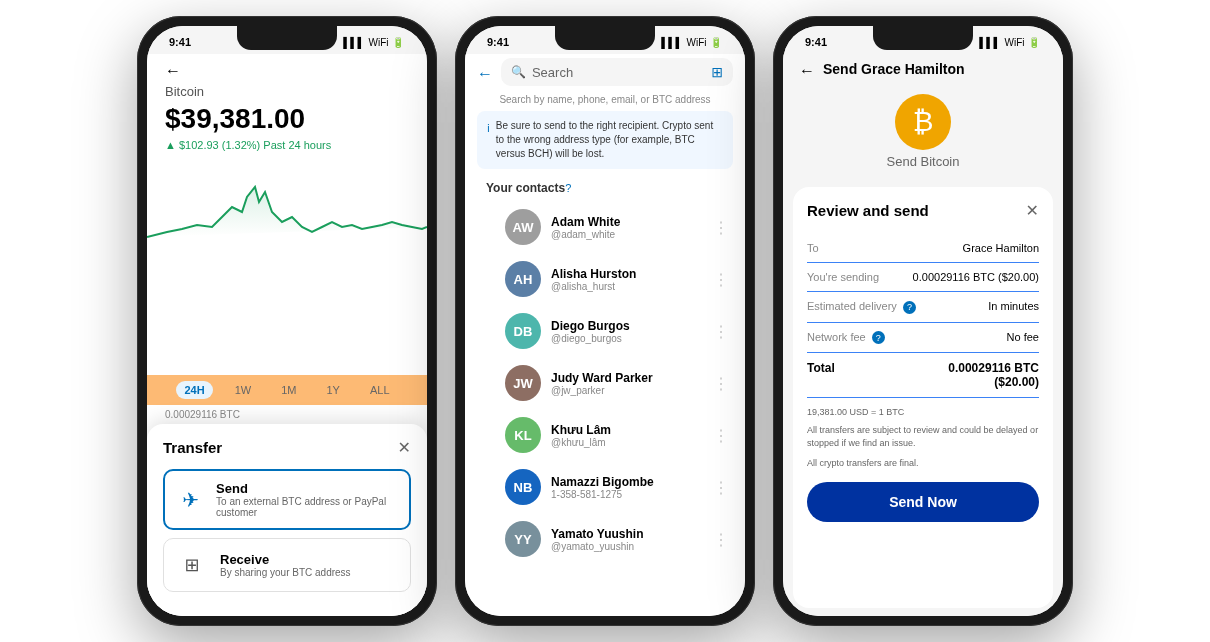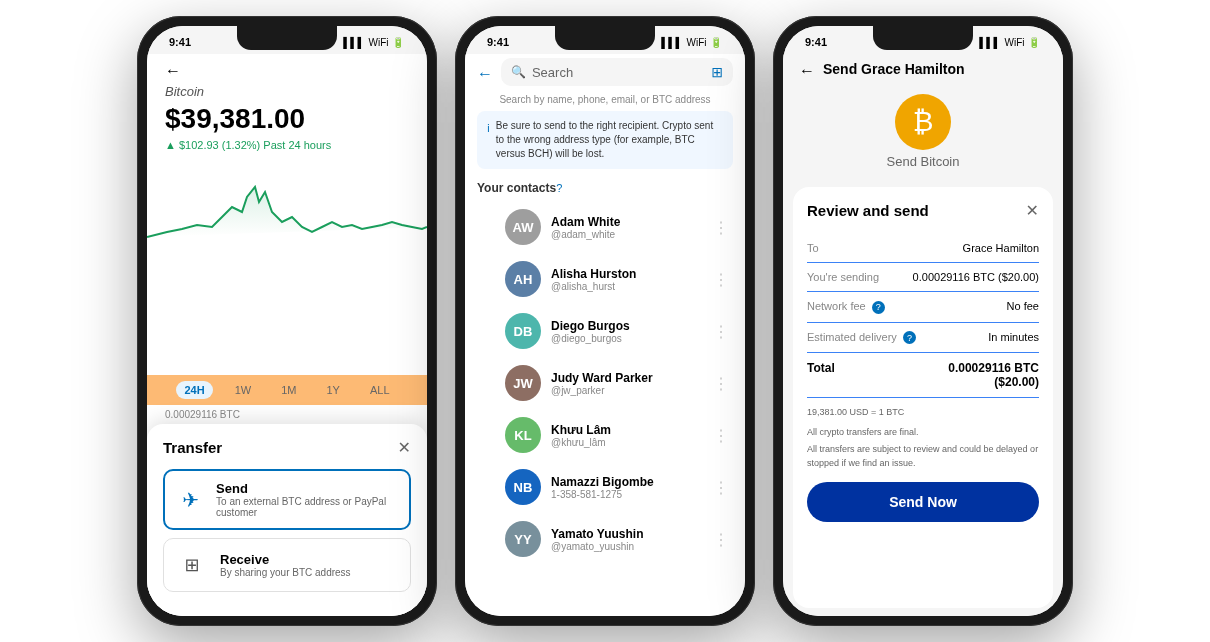--- a/index.html
+++ b/index.html
@@ -80,21 +80,20 @@
     }
     .back-arrow {
       font-size: 16px;
       color: #000;
       cursor: pointer;
     }
     .coin-title {
       font-size: 13px;
       color: #555;
       padding: 2px 18px;
-      font-style: italic;
     }
     .coin-price {
       font-size: 28px;
       font-weight: 700;
       color: #000;
       padding: 2px 18px;
     }
     .price-change {
       font-size: 11px;
       color: #1a9e5c;
@@ -254,21 +253,21 @@
       margin-top: 1px;
     }
     .warning-text {
       font-size: 10px;
       color: #333;
       line-height: 1.4;
     }
     .contacts-header {
       display: flex;
       align-items: center;
-      padding: 4px 12px 6px;
+      padding: 4px 21px 6px;
     }
     .contacts-label {
       font-size: 12px;
       font-weight: 600;
       color: #333;
     }
     .contacts-help {
       font-size: 11px;
       color: #0070ba;
     }
@@ -669,36 +668,36 @@
 
           <div class="review-row">
             <span class="review-label">To</span>
             <span class="review-value">Grace Hamilton</span>
           </div>
           <div class="review-row">
             <span class="review-label">You're sending</span>
             <span class="review-value">0.00029116 BTC ($20.00)</span>
           </div>
           <div class="review-row">
+            <span class="review-label">Estimated delivery <span class="help-dot">?</span></span>
+            <span class="review-value">In minutes</span>
+          </div>
+          <div class="review-row">
             <span class="review-label">Network fee <span class="help-dot">?</span></span>
             <span class="review-value">No fee</span>
-          </div>
-          <div class="review-row">
-            <span class="review-label">Estimated delivery <span class="help-dot">?</span></span>
-            <span class="review-value">In minutes</span>
           </div>
           <div class="review-row">
             <span class="review-label" style="font-weight:700;color:#000;font-size:12px;">Total</span>
             <span class="review-value bold">0.00029116 BTC<br>($20.00)</span>
           </div>
 
           <div class="review-disclaimer">
             <p>19,381.00 USD = 1 BTC</p>
+            <p style="margin-top:4px;">All transfers are subject to review and could be delayed or stopped if we find an issue.</p>
             <p style="margin-top:6px;">All crypto transfers are final.</p>
-            <p style="margin-top:4px;">All transfers are subject to review and could be delayed or stopped if we find an issue.</p>
           </div>
 
           <button class="send-now-btn">Send Now</button>
         </div>
       </div>
     </div>
   </div>
 
 </div>
 

